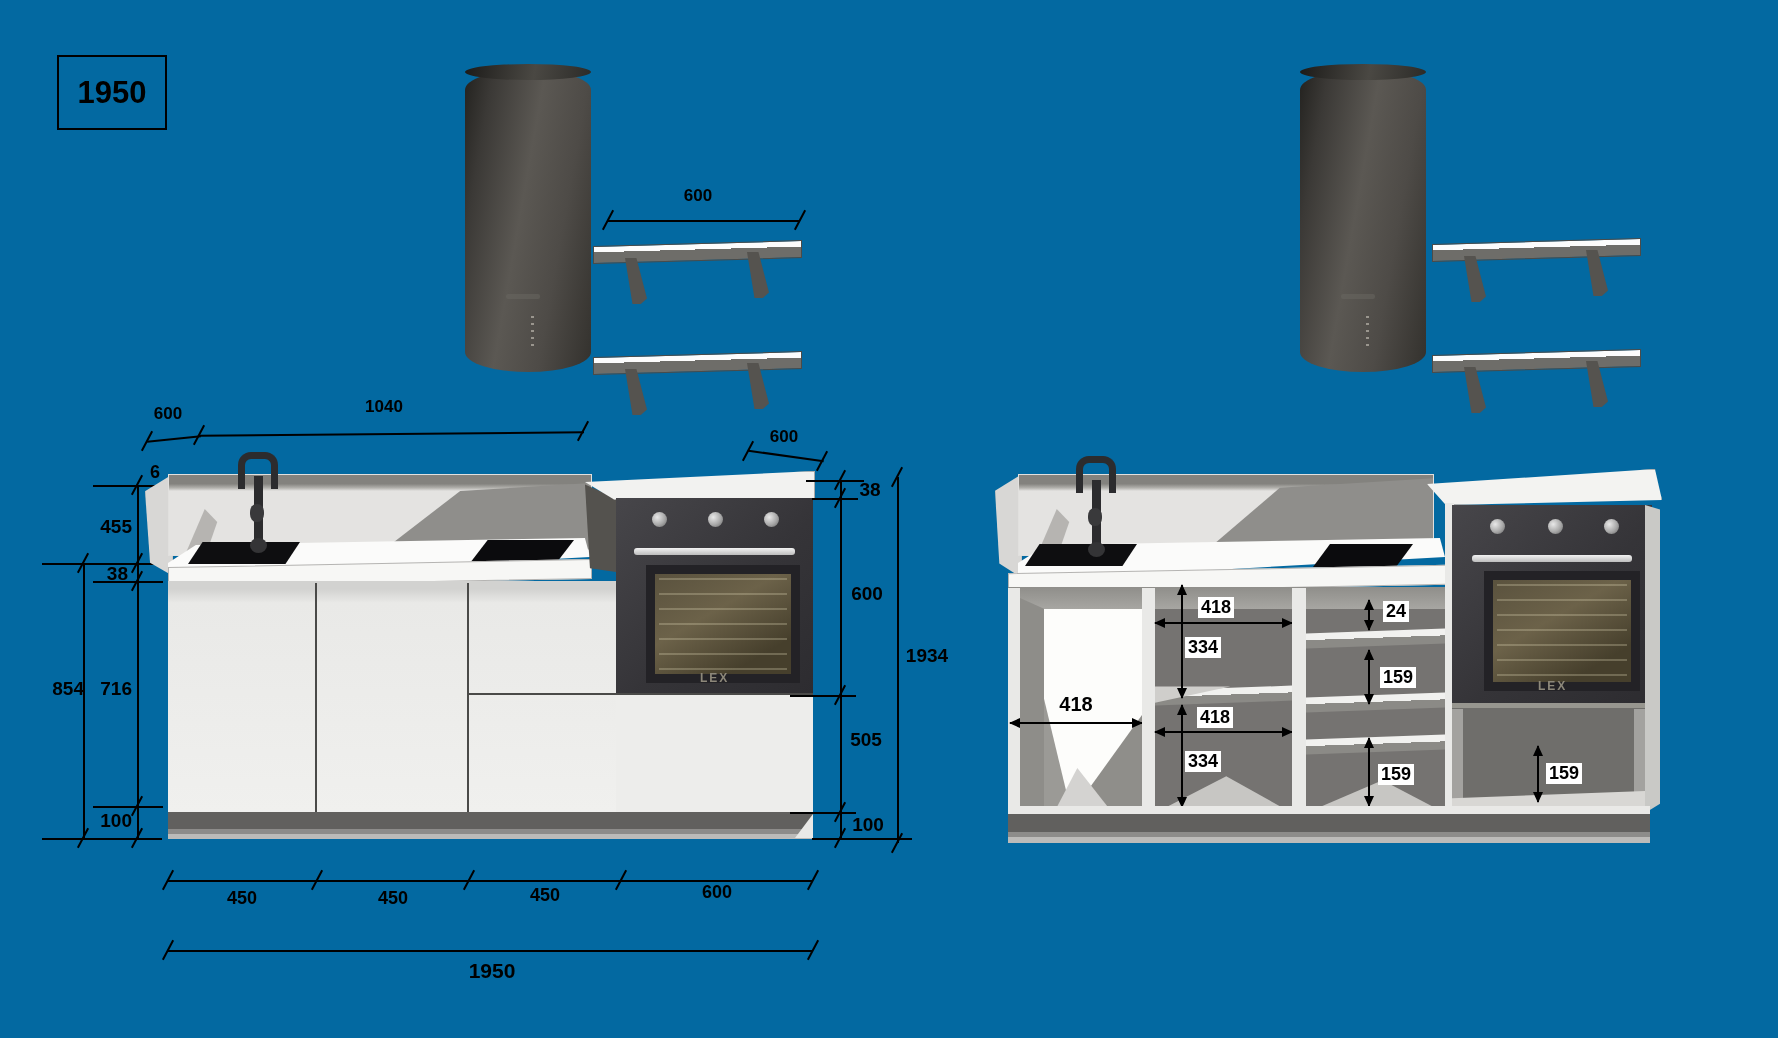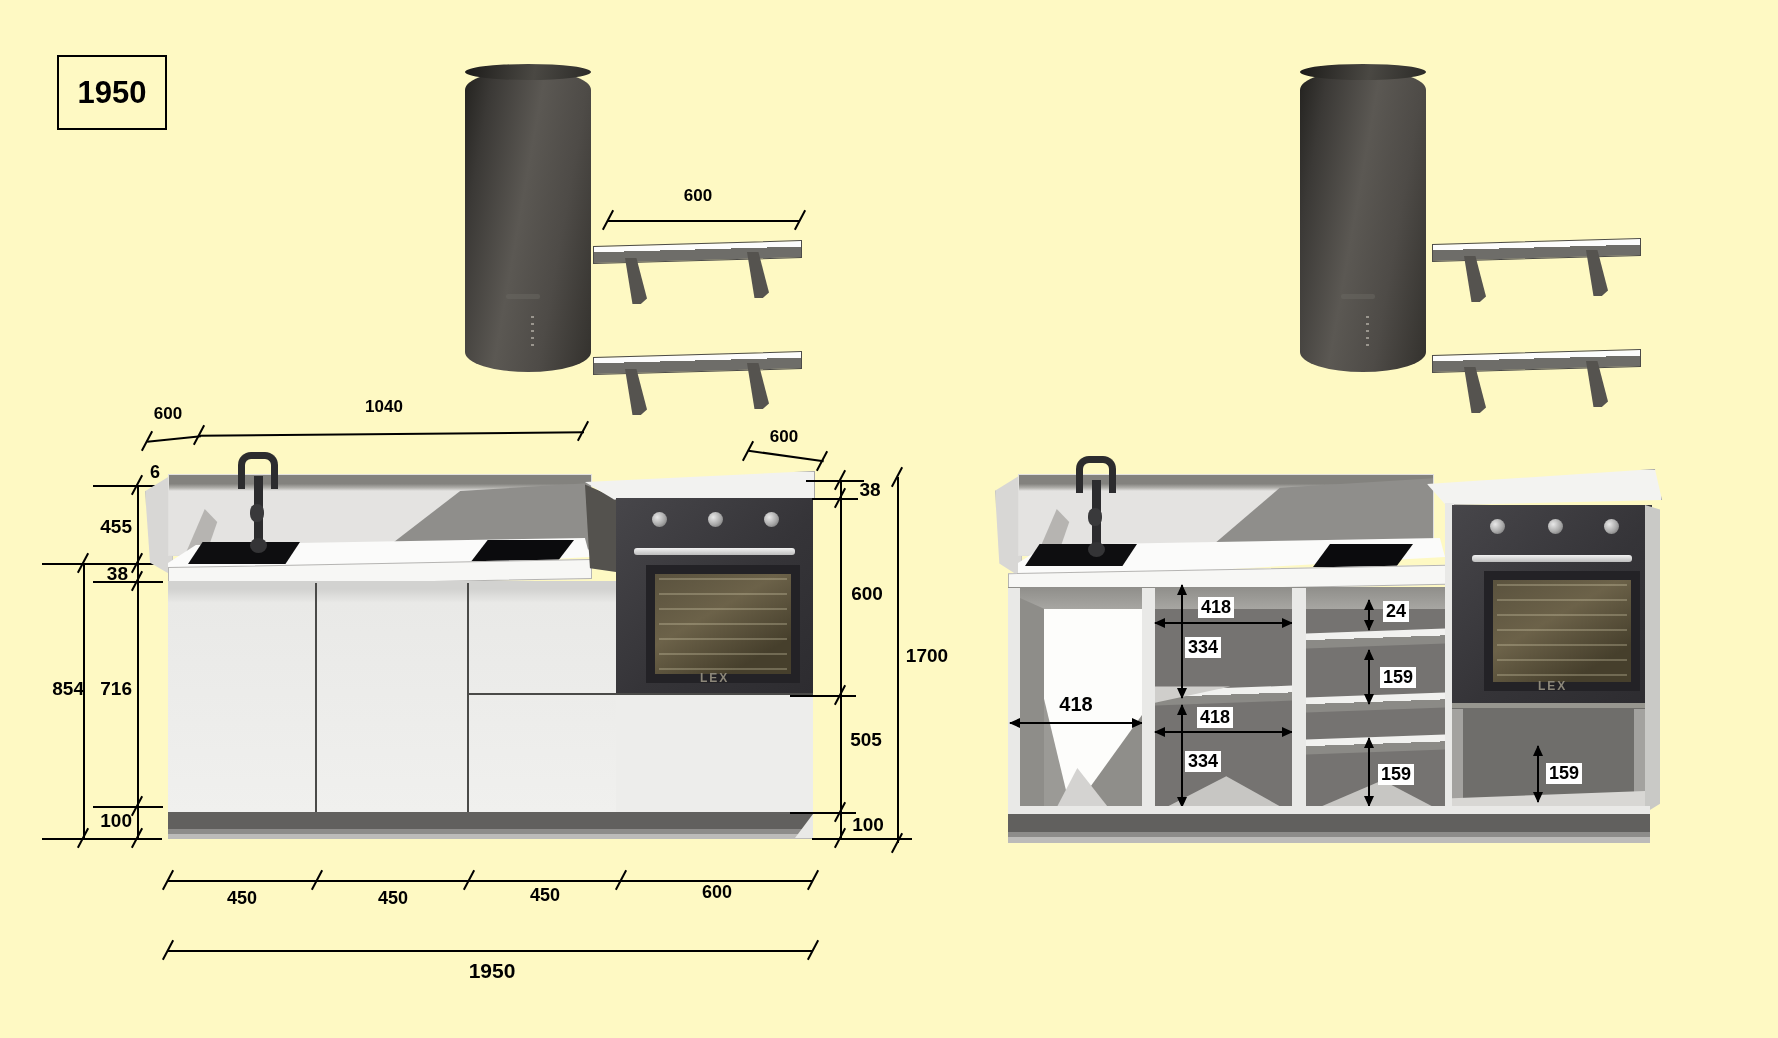--- a/index.html
+++ b/index.html
@@ -1,16 +1,16 @@
 <!DOCTYPE html>
 <html><head>
 <meta charset="utf-8">
 <style>
   html,body{margin:0;padding:0;background:#fff}
-  .stage{position:relative;width:1778px;height:1038px;background:#fef9c3;
+  .stage{position:relative;width:1778px;height:1038px;background:#0369a1;
          font-family:"Liberation Sans",sans-serif;overflow:hidden;color:#000}
   .grp{position:absolute;inset:0}
   .abs{position:absolute}
   
   .dt{position:absolute;font-weight:bold;color:#000;font-size:19px;line-height:21px;
       text-align:center;white-space:nowrap}
   .bx{background:#ffffff;padding:0 3px;font-size:18px}
   
   .lh{position:absolute;height:2px;background:#000}
   .lv{position:absolute;width:2px;background:#000}
@@ -211,21 +211,21 @@
     <div class="tk" style="left:829px;top:811px"></div>
     <div class="tk" style="left:829px;top:837px"></div>
     <div class="lv" style="left:897px;top:477px;height:366px"></div>
     <div class="tk" style="left:886px;top:476px"></div>
     <div class="tk" style="left:886px;top:842px"></div>
 
     <div class="dt" style="left:850px;top:479px;width:40px">38</div>
     <div class="dt" style="left:845px;top:583px;width:44px">600</div>
     <div class="dt" style="left:843px;top:729px;width:46px">505</div>
     <div class="dt" style="left:845px;top:814px;width:46px">100</div>
-    <div class="dt" style="left:901px;top:645px;width:52px">1700</div>
+    <div class="dt" style="left:901px;top:645px;width:52px">1934</div>
   </div>
 
   <div class="grp">
 
     <div class="hood" style="left:1300px;top:70px"></div>
     <div class="hood-cap" style="left:1300px;top:64px"></div>
     <div class="hood-logo" style="left:1341px;top:294px"></div>
     <div class="hood-dots" style="left:1366px;top:316px"></div>
     <div>
       <div class="shelf-slab" style="left:1432px;top:241px"></div>

